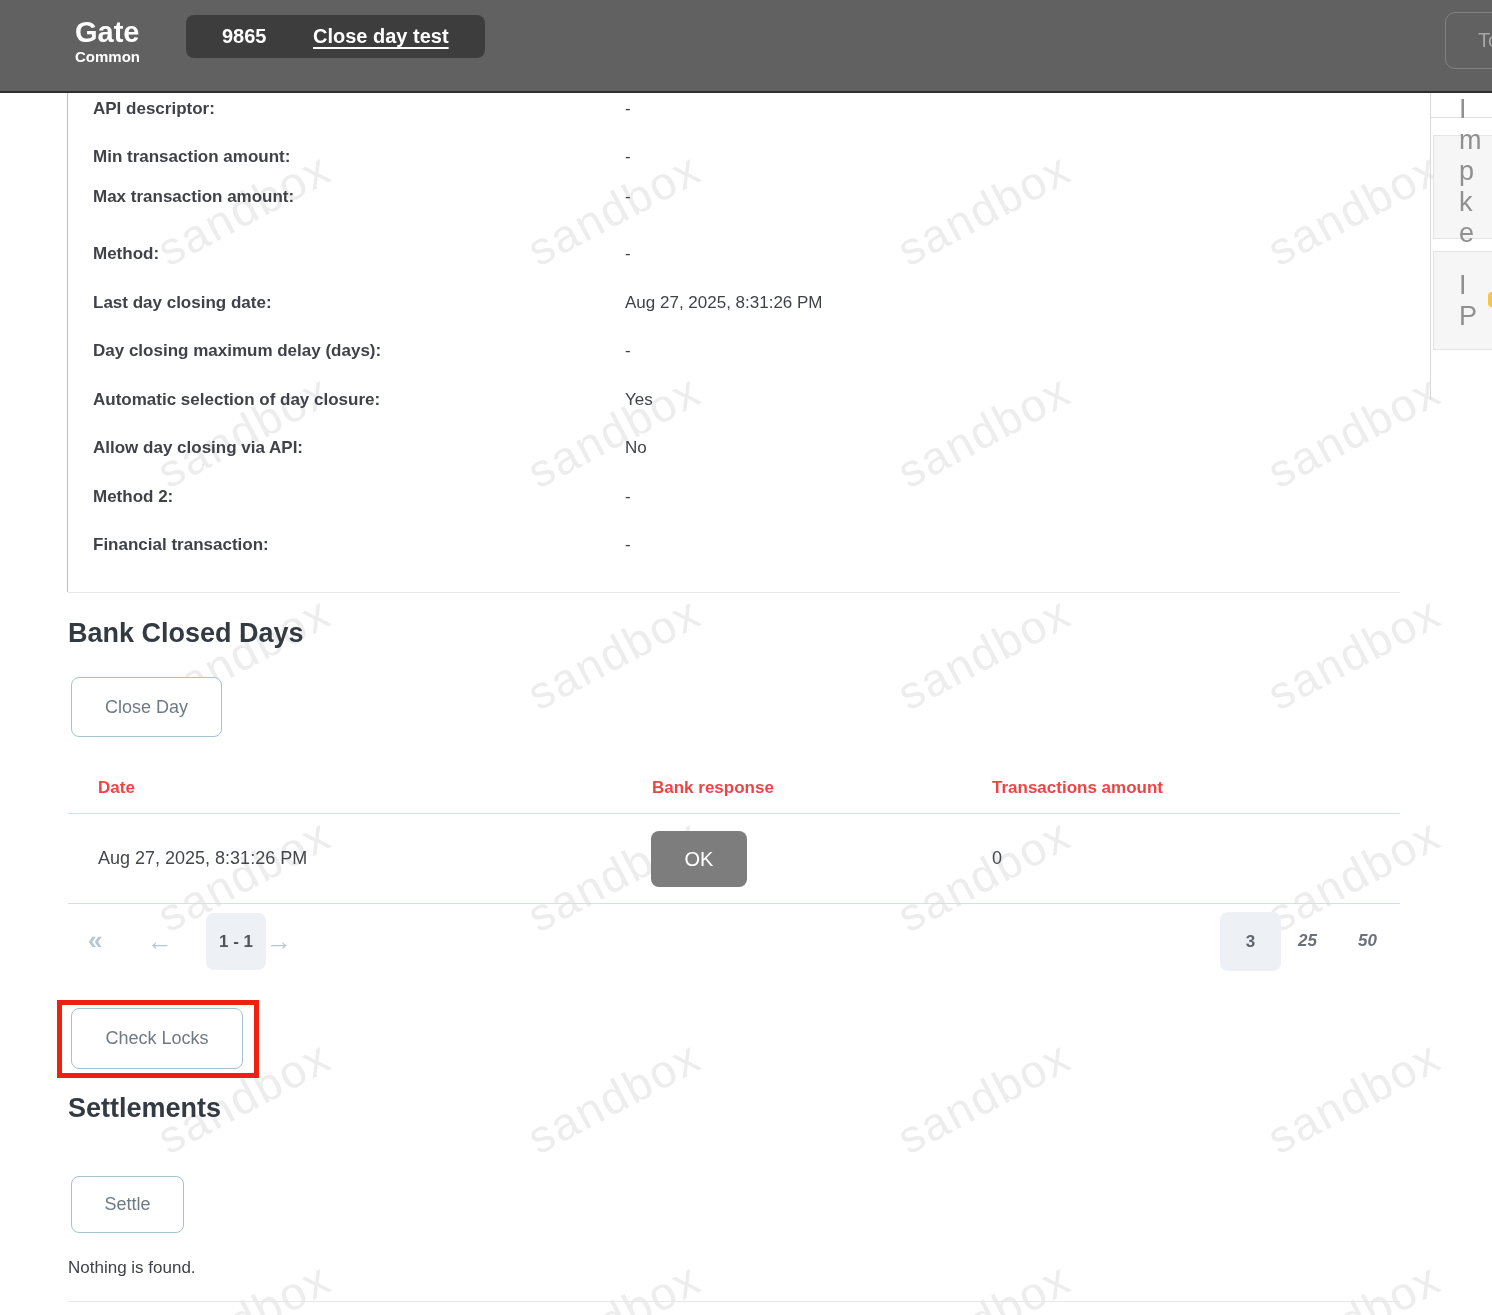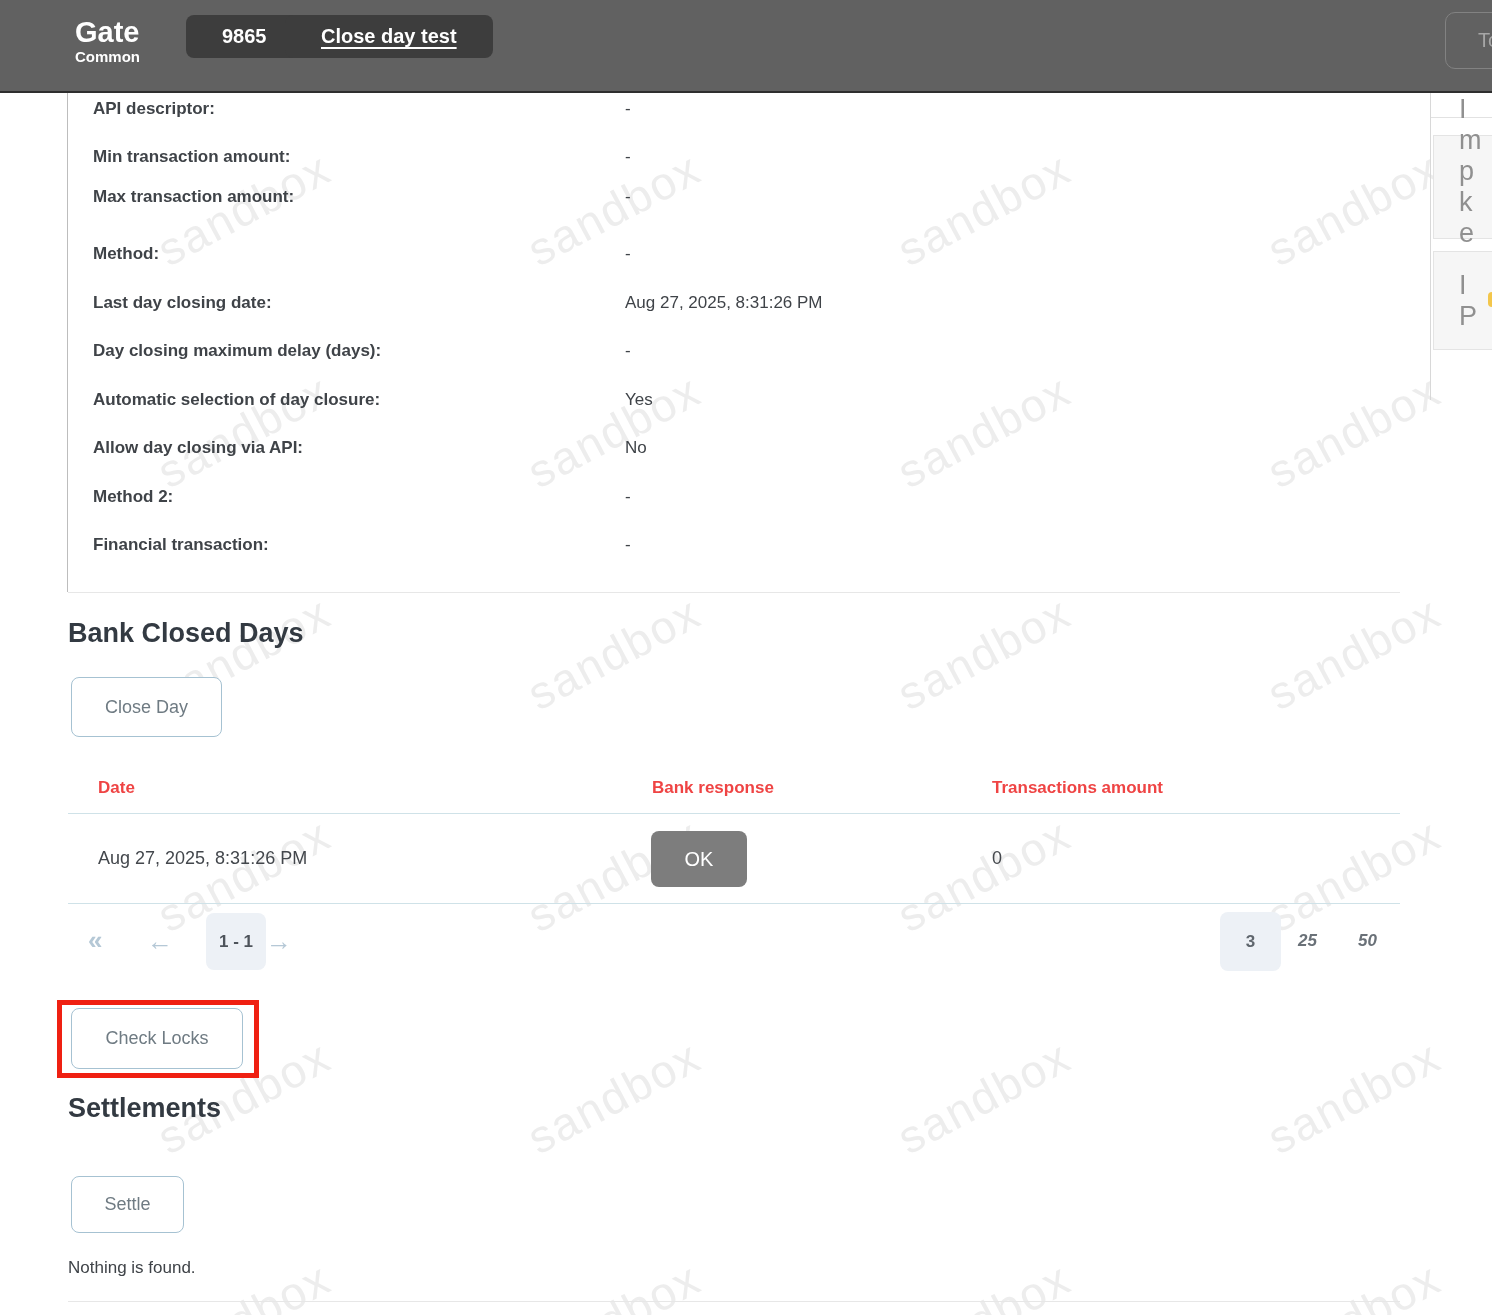--- a/index.html
+++ b/index.html
@@ -11,21 +11,21 @@
   #watermarks { position:absolute; inset:0; z-index:0; pointer-events:none; }
   .wm { position:absolute; font-size:46px; font-weight:400; color:#ededed; transform:rotate(-28deg); letter-spacing:2px; white-space:nowrap; }
 
   
   .header { position:absolute; left:0; top:0; width:1492px; height:93px; background:#616161; border-bottom:2px solid #2e2e2e; z-index:10; }
   .logo { position:absolute; left:75px; top:17px; color:#ffffff; }
   .logo-title { font-size:29px; font-weight:bold; line-height:31px; }
   .logo-sub { font-size:15px; font-weight:bold; line-height:17px; }
   .hdr-badge { position:absolute; top:15px; height:43px; background:#3d3d3d; border-radius:8px; color:#ffffff; font-size:20px; font-weight:bold; display:flex; align-items:center; padding:0 36px; }
   .hdr-badge.id { left:186px; }
-  .hdr-badge.link { left:277px; text-decoration:underline; text-underline-offset:4px; cursor:pointer;margin-left:8px; }
+  .hdr-badge.link { left:277px; text-decoration:underline; text-underline-offset:4px; cursor:pointer; }
   .hdr-topright { position:absolute; left:1445px; top:12px; width:120px; height:57px; border:1px solid #828282; border-radius:10px; color:#a6a6a6; font-size:20px; display:flex; align-items:center; padding-left:32px; }
 
   
   .content { position:absolute; inset:0; z-index:2; }
   .panel-left-line { position:absolute; left:67px; top:93px; width:1px; height:499px; background:#bdbdbd; }
   .detail-row { position:absolute; left:0; width:1400px; height:22px; }
   .detail-row .dl { position:absolute; left:93px; font-size:17px; font-weight:bold; color:#3f4348; }
   .detail-row .dv { position:absolute; left:625px; font-size:17px; color:#3f4348; }
 
   .divider { position:absolute; left:68px; width:1332px; height:1px; background:#e7e7e7; }

